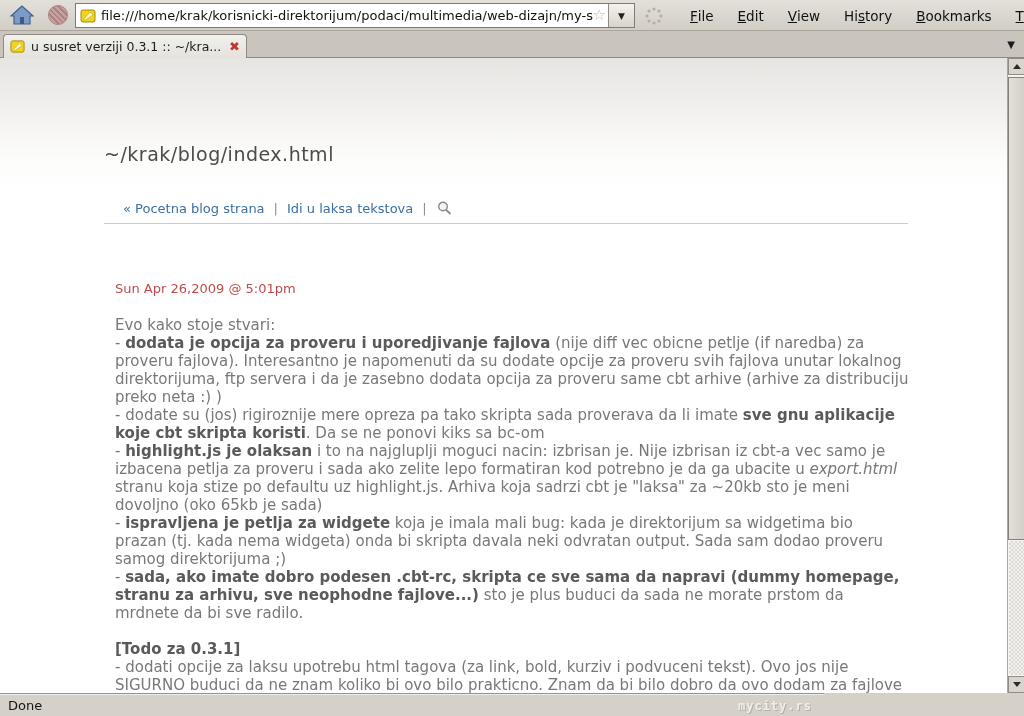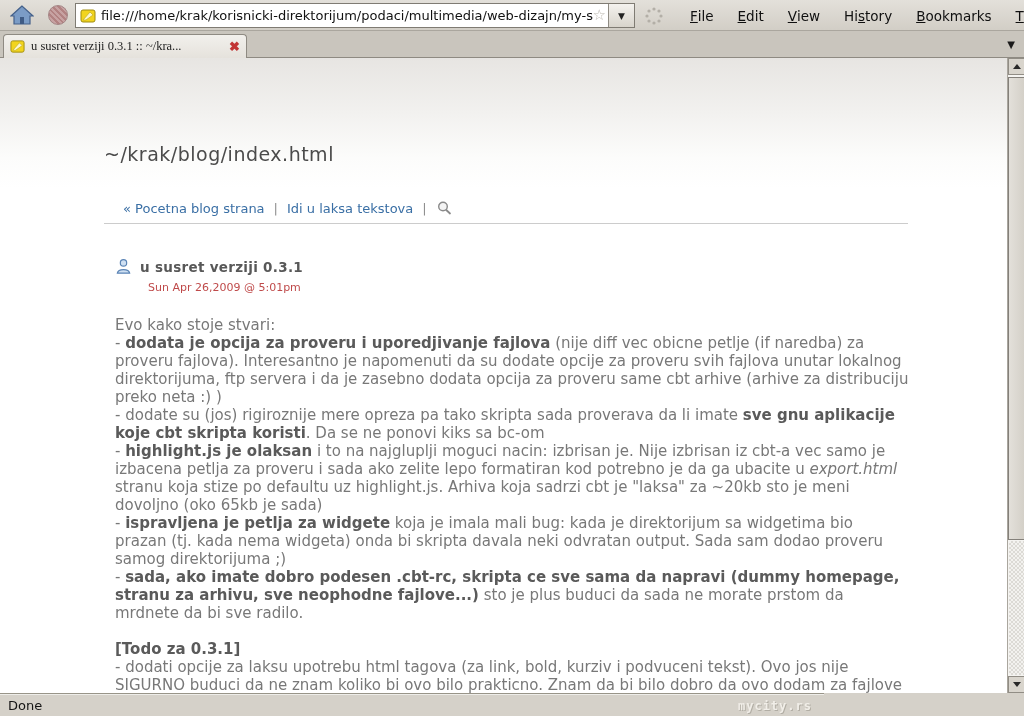--- a/index.html
+++ b/index.html
@@ -22,40 +22,40 @@
     font-size:9px;color:#222;}
   .throbber{position:absolute;left:644px;top:6px;}
   .menubar{position:absolute;left:678px;top:0;height:31px;display:flex;align-items:center;}
   .menu-item{padding:0 12px;font-size:13.5px;color:#101010;height:31px;display:flex;align-items:center;}
   .menu-item u{text-decoration:underline;}
 
   .tabbar{position:absolute;left:0;top:31px;width:1024px;height:27px;
     background:#c9c5bd;border-bottom:1px solid #8e8a82;}
   .tab{position:absolute;left:3px;top:3px;width:244px;height:24px;
     background:linear-gradient(#f2f0ec,#e5e2dc);border:1px solid #8e8a82;border-bottom:none;
-    border-radius:4px 4px 0 0;display:flex;align-items:center;padding:0 6px;font-family:Liberation Serif, serif;}
+    border-radius:4px 4px 0 0;display:flex;align-items:center;padding:0 6px;}
   .tab-label{flex:1;font-size:12.5px;color:#1c1c1c;white-space:nowrap;overflow:hidden;margin-left:6px;}
   .tab-close{color:#c23535;font-weight:bold;font-size:13px;margin-left:4px;}
   .tablist-arrow{position:absolute;right:9px;top:8px;font-size:10px;color:#1a1a1a;}
 
   
   .viewport{position:absolute;left:0;top:58px;width:1007px;height:635px;overflow:hidden;
     background:linear-gradient(to bottom,#e7e5e2 0px,#f2f1ef 55px,#fcfcfb 100px,#ffffff 130px);}
 
   .doc-heading{position:absolute;left:104px;top:85px;font-size:19px;font-weight:normal;
     color:#4b4b4b;letter-spacing:0.5px;}
   .navrow{position:absolute;left:115px;top:142px;font-size:13px;color:#8a8a8a;
     display:flex;align-items:center;margin-left:8px;}
   .navrow a{color:#3a6fa5;text-decoration:none;}
   .nav-sep{margin:0 9px;color:#8f8f8f;}
   .page-hr{position:absolute;left:104px;top:165px;width:804px;border-top:1px solid #cccccc;}
 
   .post-head{position:absolute;left:115px;top:200px;display:flex;align-items:center;}
   .post-title{font-size:13.5px;font-weight:bold;color:#585858;margin-left:8px;letter-spacing:.3px;}
-  .post-date{position:absolute;left:115px;top:223px;font-size:11px;color:#bf4a4a;margin-left:33px;}
+  .post-date{position:absolute;left:115px;top:223px;font-size:13px;color:#bf4a4a;}
   .post-body{position:absolute;left:115px;top:258px;width:794px;font-size:15px;
     line-height:18px;color:#787878;}
   .post-body b{color:#5a5a5a;margin-top:18px;}
 
   
   .scrollbar{position:absolute;right:0;top:58px;width:17px;height:635px;
     background:#f5f4f1;border-left:1px solid #aaa69e;}
   .sb-btn{position:absolute;left:0;width:17px;height:17px;background:#d9d5cd;
     border:1px solid #918d85;display:flex;align-items:center;justify-content:center;}
   .sb-up{top:0;}
@@ -152,27 +152,20 @@
     <a href="#">Idi u laksa tekstova</a>
     <span class="nav-sep">|</span>
     <svg width="16" height="16" viewBox="0 0 16 16">
       <circle cx="7" cy="6.5" r="4.3" fill="#f4f4f4" stroke="#8a8a8a" stroke-width="1.4"></circle>
       <line x1="10.3" y1="10" x2="14" y2="13.5" stroke="#8a8a8a" stroke-width="1.8" stroke-linecap="round"></line>
     </svg>
   </div>
 
   <div class="page-hr"></div>
 
-  <div class="post-head">
-    <svg width="17" height="17" viewBox="0 0 16 16">
-      <circle cx="8" cy="4.6" r="3" fill="#cfe0f2" stroke="#5b84b5" stroke-width="1.1"></circle>
-      <path d="M2.2,14.3 C3,9.8 13,9.8 13.8,14.3 Z" fill="#cfe0f2" stroke="#5b84b5" stroke-width="1.1"></path>
-    </svg>
-    <span class="post-title">u susret verziji 0.3.1</span>
-  </div>
   <div class="post-date">Sun Apr 26,2009 @ 5:01pm</div>
 
   <div class="post-body" id="post-body"><span>Evo kako stoje stvari:</span><br><span>- </span><b>dodata je opcija za proveru i uporedjivanje fajlova</b><span> (nije diff vec obicne petlje (if naredba) za proveru fajlova). Interesantno je napomenuti da su dodate opcije za proveru svih fajlova unutar lokalnog direktorijuma, ftp servera i da je zasebno dodata opcija za proveru same cbt arhive (arhive za distribuciju preko neta :) )</span><br><span>- dodate su (jos) rigiroznije mere opreza pa tako skripta sada proverava da li imate </span><b>sve gnu aplikacije koje cbt skripta koristi</b><span>. Da se ne ponovi kiks sa bc-om</span><br><span>- </span><b>highlight.js je olaksan</b><span> i to na najgluplji moguci nacin: izbrisan je. Nije izbrisan iz cbt-a vec samo je izbacena petlja za proveru i sada ako zelite lepo formatiran kod potrebno je da ga ubacite u </span><i>export.html</i><span> stranu koja stize po defaultu uz highlight.js. Arhiva koja sadrzi cbt je "laksa" za ~20kb sto je meni dovoljno (oko 65kb je sada)</span><br><span>- </span><b>ispravljena je petlja za widgete</b><span> koja je imala mali bug: kada je direktorijum sa widgetima bio prazan (tj. kada nema widgeta) onda bi skripta davala neki odvratan output. Sada sam dodao proveru samog direktorijuma ;)</span><br><span>- </span><b>sada, ako imate dobro podesen .cbt-rc, skripta ce sve sama da napravi (dummy homepage, stranu za arhivu, sve neophodne fajlove...)</b><span> sto je plus buduci da sada ne morate prstom da mrdnete da bi sve radilo.</span><br><br><b>[Todo za 0.3.1]</b><br><span>- dodati opcije za laksu upotrebu html tagova (za link, bold, kurziv i podvuceni tekst). Ovo jos nije SIGURNO buduci da ne znam koliko bi ovo bilo prakticno. Znam da bi bilo dobro da ovo dodam za fajlove koje korisnik kaci na net (kada vi ukucate $FILE_imefajla da se sve to automatski pretvori u link koji vodi do lokalnog blog direktorijuma sa tim fajlom). Ako ne ubacim za html tagove znam da cu za lokalne fajlove da dodam ovu opciju SIGURNO. Samo da razradim detalje.</span></div>
 </div>
 
 <div class="scrollbar">
   <div class="sb-btn sb-up">
       <div class="tri-up"></div>
     </div>
   <div class="sb-thumb"></div>

